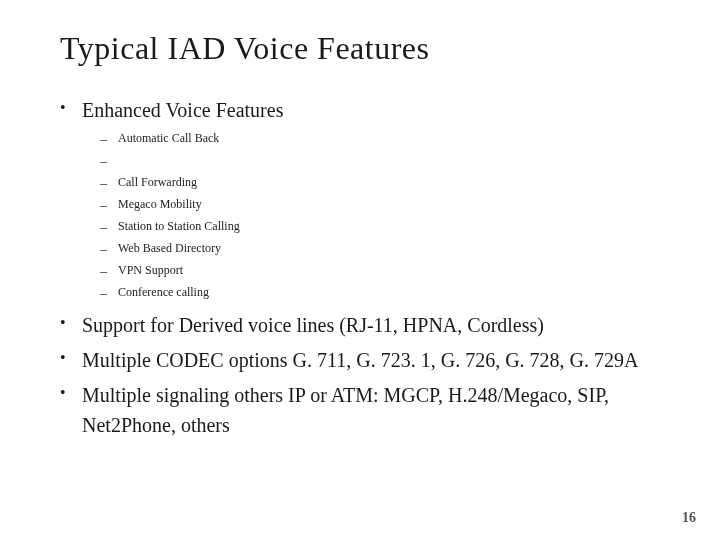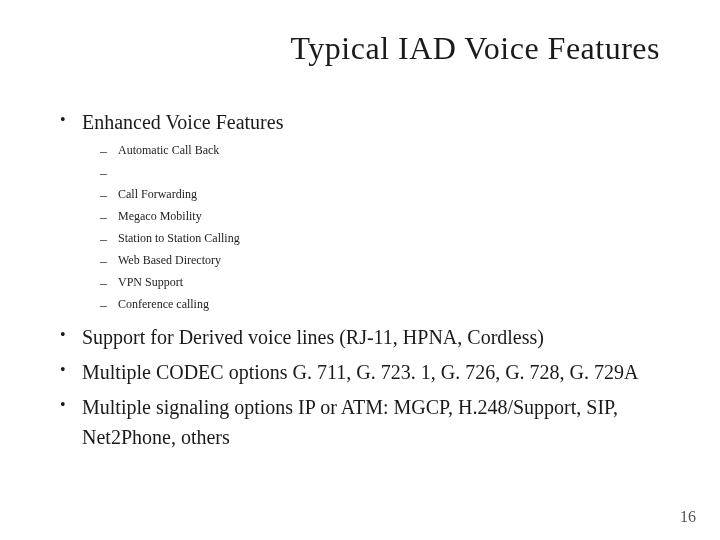--- a/index.html
+++ b/index.html
@@ -18,25 +18,25 @@
     }
 
     .slide {
       width: 720px;
       height: 540px;
       position: relative;
       padding: 30px 60px 30px 60px;
     }
 
     .slide-title {
-      text-align: right;
+      text-align: left;
       font-size: 32px;
       font-weight: normal;
       color: #1a1a1a;
-      margin-bottom: 40px;
+      margin-bottom: 28px;
       letter-spacing: 0.5px;
     }
 
     .content {
       font-size: 15px;
       line-height: 1.5;
     }
 
     .bullet-item {
       display: flex;
@@ -83,22 +83,23 @@
     .main-bullet-item {
       display: flex;
       align-items: flex-start;
       margin-bottom: 5px;
     }
 
     .page-number {
       position: absolute;
       bottom: 14px;
       right: 24px;
-      font-size: 16px;
+      font-size: 14px;
       color: #555;
+      font-weight: bold;
     }
   </style>
 </head>
 <body>
 
 <div class="slide">
 
   <h1 class="slide-title">Typical IAD Voice Features</h1>
 
   <div class="content">
@@ -158,21 +159,21 @@
         <span class="bullet-text">Support for  Derived voice lines (RJ-11, HPNA, Cordless)</span>
       </div>
 
       <div class="main-bullet-item">
         <span class="bullet-dot">•</span>
         <span class="bullet-text">Multiple CODEC options G. 711, G. 723. 1, G. 726, G. 728, G. 729A</span>
       </div>
 
       <div class="main-bullet-item">
         <span class="bullet-dot">•</span>
-        <span class="bullet-text">Multiple signaling options IP or ATM: MGCP, H.248/Support, SIP, Net2Phone, others</span>
+        <span class="bullet-text">Multiple signaling others IP or ATM: MGCP, H.248/Megaco, SIP, Net2Phone, others</span>
       </div>
 
     </div>
 
   </div>
 
   <div class="page-number">16</div>
 
 </div>
 

